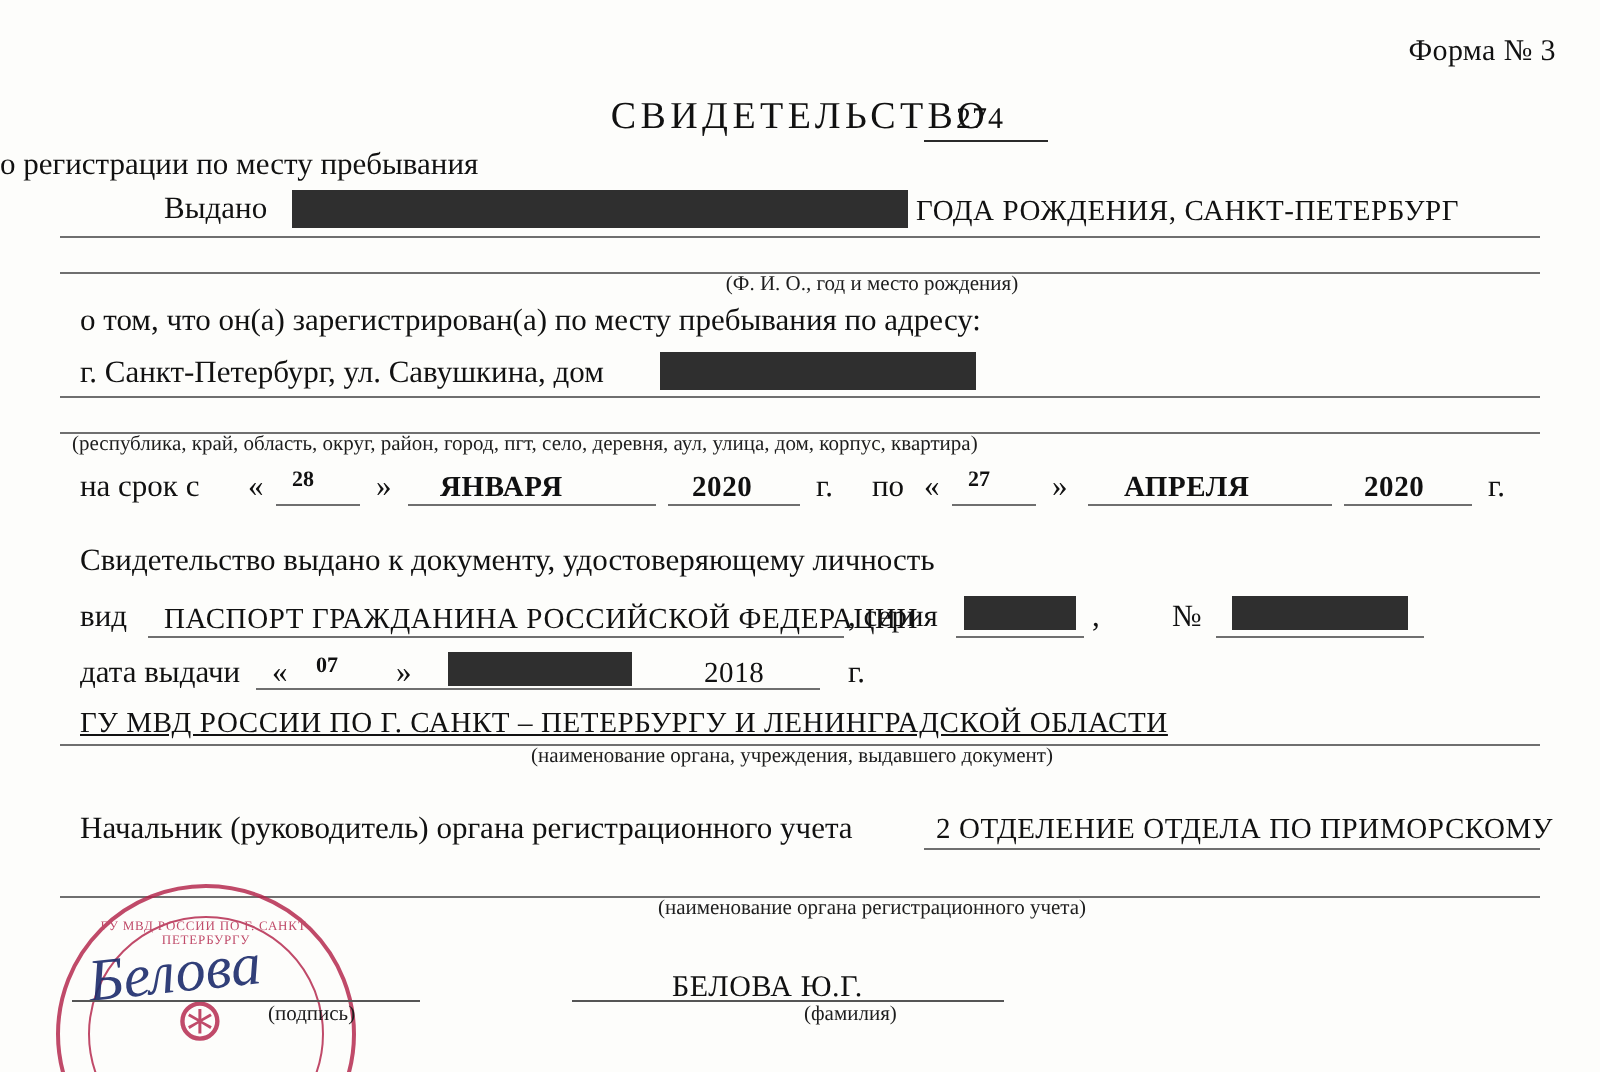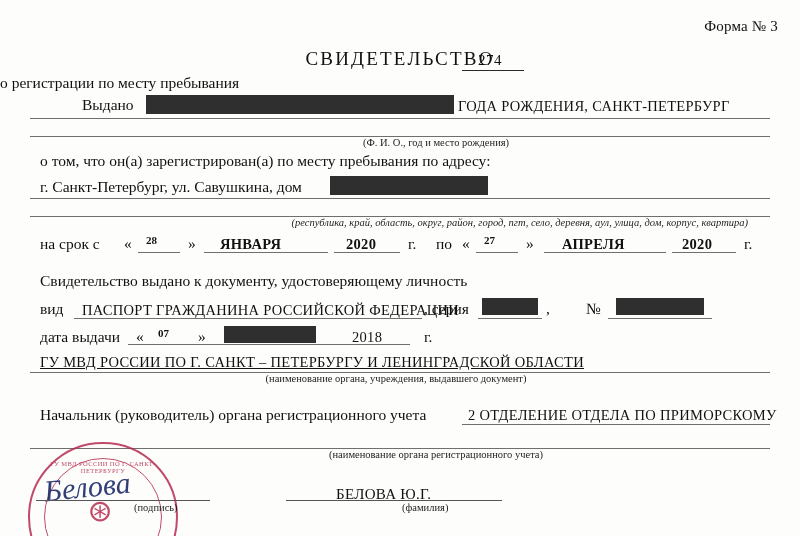--- a/index.html
+++ b/index.html
@@ -174,21 +174,21 @@
   <div class="caps" style="top:98px; left:458px;">ГОДА РОЖДЕНИЯ, САНКТ-ПЕТЕРБУРГ</div>
   <div class="rule" style="top:118px; left:30px; width:740px;"></div>
   <div class="rule" style="top:136px; left:30px; width:740px;"></div>
   <div class="small" style="top:137px; left:0; width:800px; text-align:center;">(Ф. И. О., год и место рождения)</div>
 
   <div class="lbl" style="top:152px; left:40px;">о том, что он(а) зарегистрирован(а) по месту пребывания по адресу:</div>
   <div class="lbl" style="top:178px; left:40px;">г. Санкт-Петербург, ул. Савушкина, дом</div>
   <div class="redact" style="top:176px; left:330px; width:158px; height:19px;"></div>
   <div class="rule" style="top:198px; left:30px; width:740px;"></div>
   <div class="rule" style="top:216px; left:30px; width:740px;"></div>
-  <div class="small" style="top:217px; left:0; width:712px; text-align:right;font-style:italic;">(республика, край, область, округ, район, город, пгт, село, деревня, аул, улица, дом, корпус, квартира)</div>
+  <div class="small" style="top:217px; left:0; width:712px; text-align:left;">(республика, край, область, округ, район, город, пгт, село, деревня, аул, улица, дом, корпус, квартира)</div>
 
   <div class="lbl" style="top:235px; left:40px;">на срок с</div>
   <div class="lbl" style="top:235px; left:124px;">«</div>
   <div class="handwrite" style="top:234px; left:146px; font-weight:bold;">28</div>
   <div class="rule" style="top:252px; left:138px; width:42px;"></div>
   <div class="lbl" style="top:235px; left:188px;">»</div>
   <div class="caps" style="top:236px; left:220px; font-weight:bold;">ЯНВАРЯ</div>
   <div class="rule" style="top:252px; left:204px; width:124px;"></div>
   <div class="caps" style="top:236px; left:346px; font-weight:bold;">2020</div>
   <div class="rule" style="top:252px; left:334px; width:66px;"></div>

